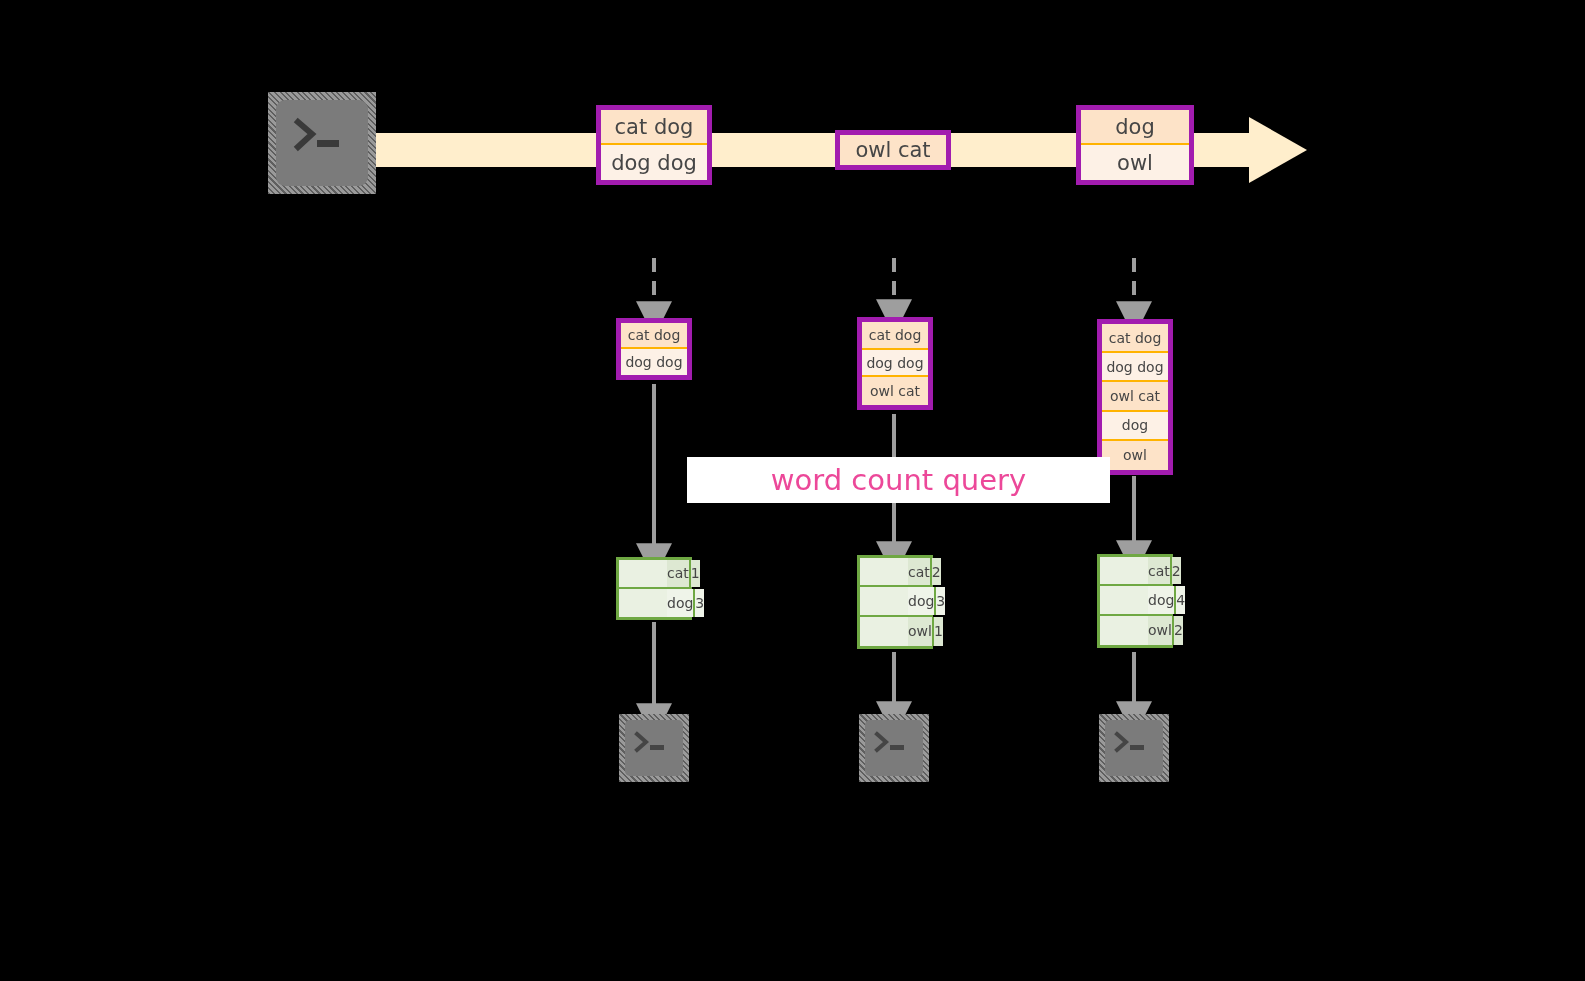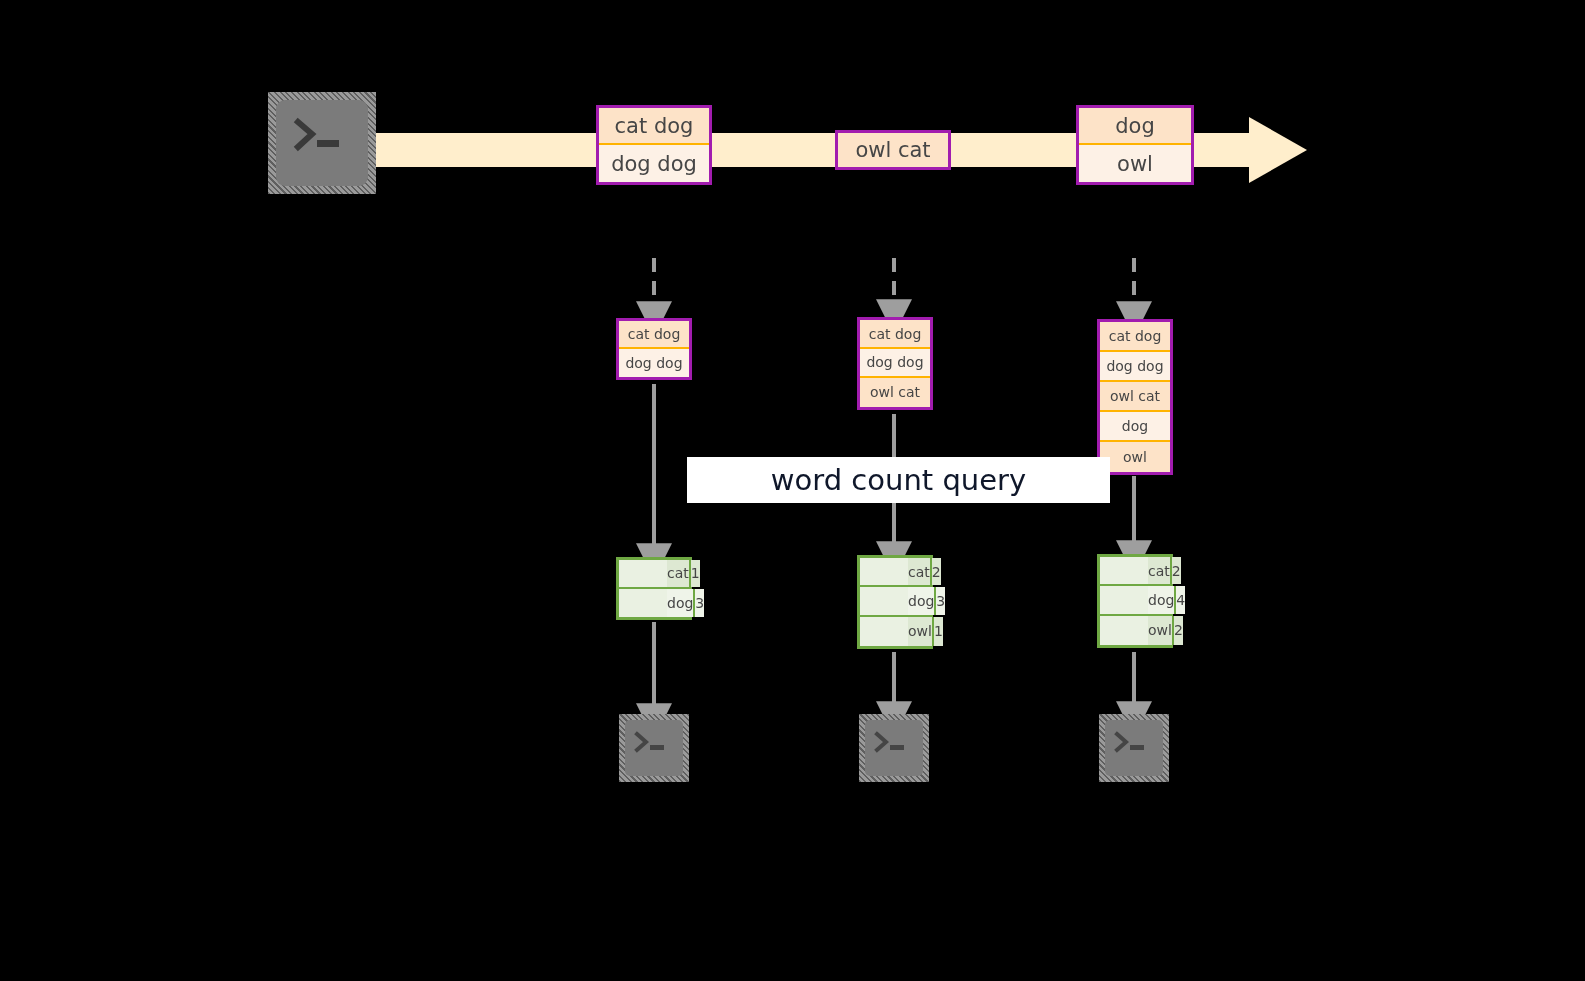--- a/index.html
+++ b/index.html
@@ -49,21 +49,21 @@
     position: absolute;
     width: 0; height: 0;
     border-top: 33px solid transparent;
     border-bottom: 33px solid transparent;
     border-left: 58px solid #ffeecc;
   }
 
   
   .obox {
     position: absolute;
-    border: 3px solid #a21caf;
+    border: 5px solid #a21caf;
     box-sizing: border-box;
     background: #f97316;
   }
   .orow {
     box-sizing: border-box;
     display: flex;
     align-items: center;
     justify-content: center;
     color: #464646;
     white-space: nowrap;
@@ -98,21 +98,21 @@
   .grow.shade .gcell { background: #dde8d2; }
   .grow.light .gcell { background: #eff4e9; }
 
   
   .label-band {
     position: absolute;
     background: #ffffff;
     display: flex;
     align-items: center;
     justify-content: center;
-    color: #0f172a;
+    color: #ec4899;
     white-space: nowrap;
   }
 
   
   .arrow-layer {
     position: absolute;
     left: 0; top: 0;
     width: 1585px; height: 981px;
     pointer-events: none;
   }

